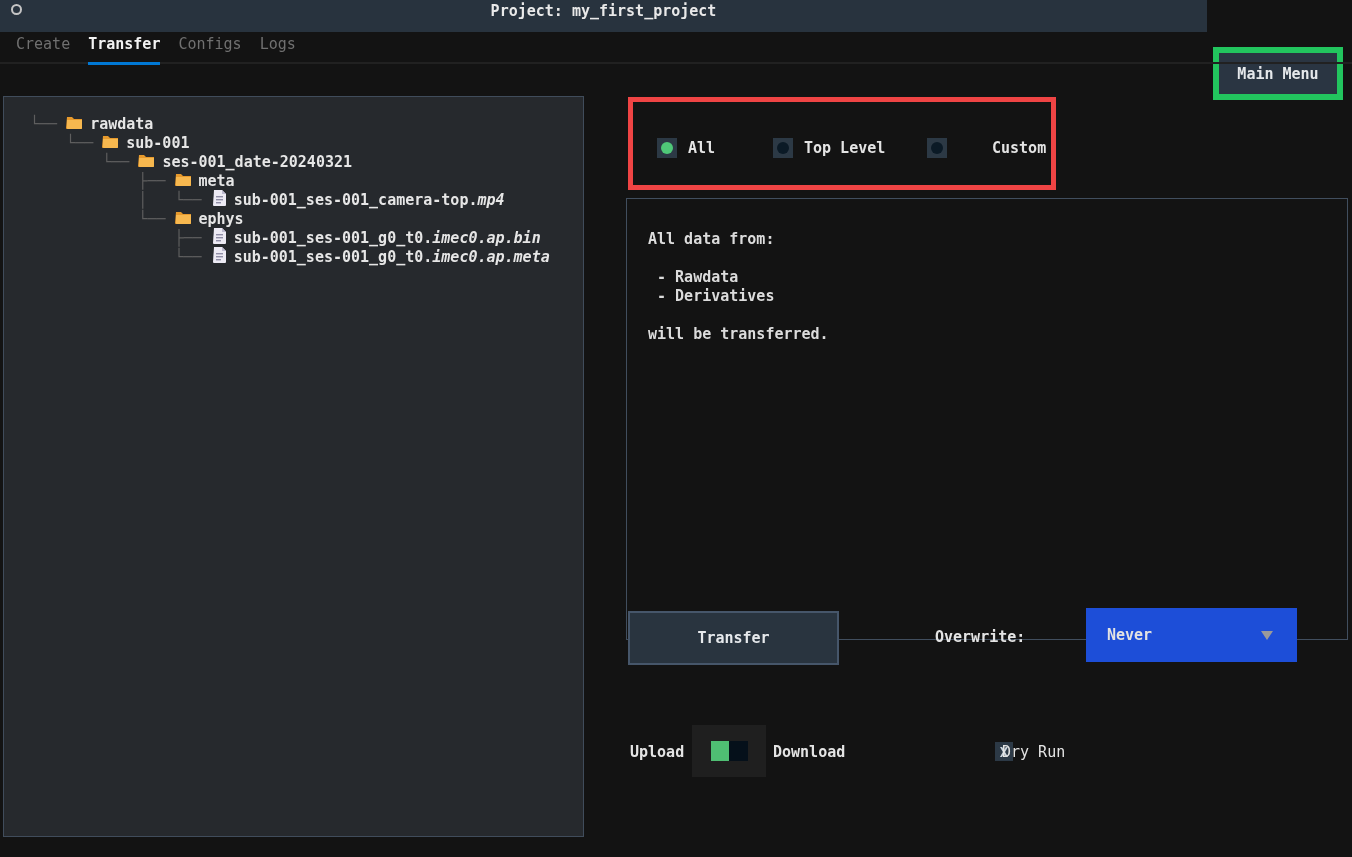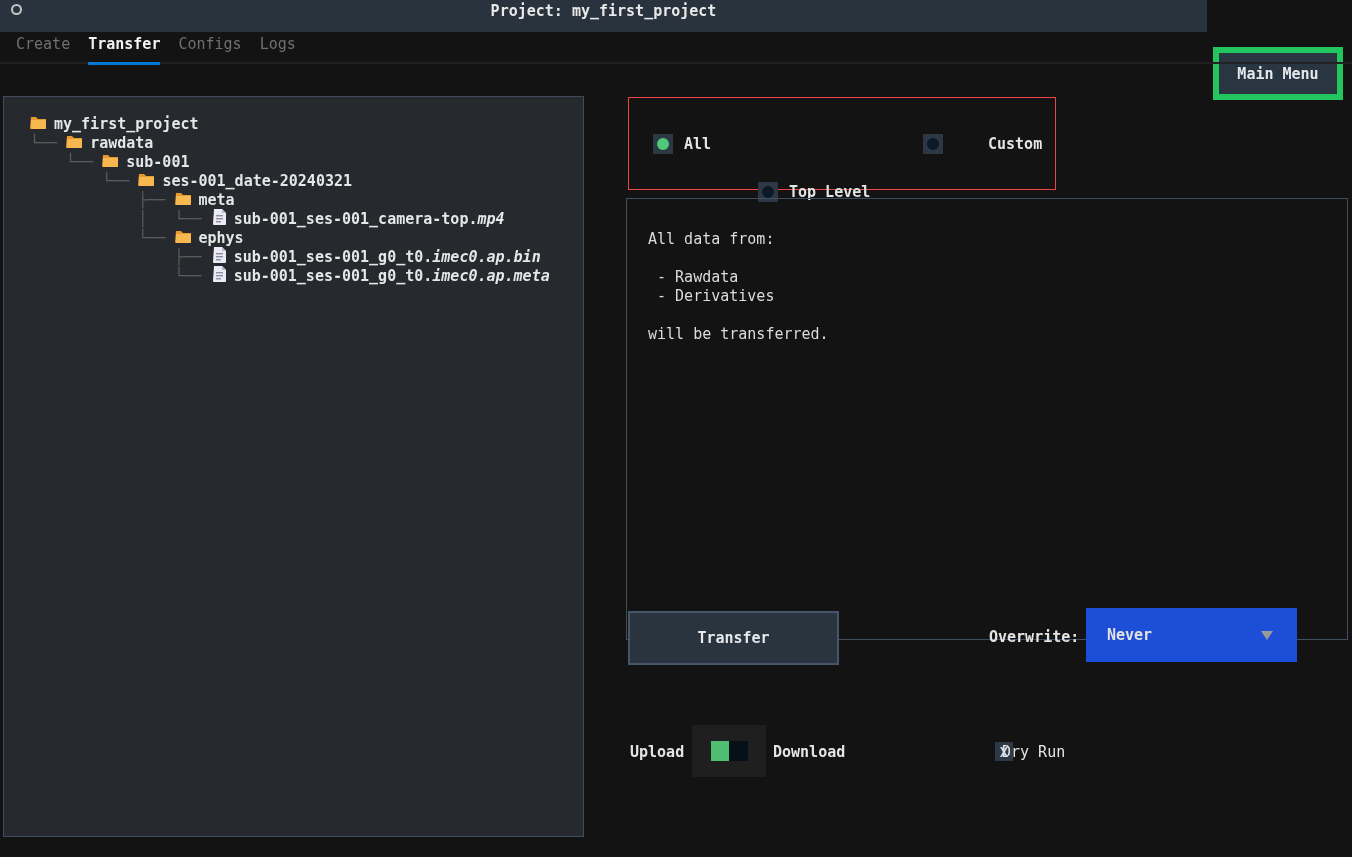--- a/index.html
+++ b/index.html
@@ -33,40 +33,40 @@
   .tree-row { height:19px; display:flex; align-items:center; white-space:pre;
     font-weight:bold; color:#e6e6e6; cursor:pointer; }
   .guide { font-weight:normal; color:#5e5e5e; white-space:pre; }
   .tree-icon { flex:0 0 auto; display:inline-block; }
   .tree-icon.folder { margin-right:7px; }
   .tree-icon.file { margin-left:2px; margin-right:8px; }
   .ext { font-style:italic; }
 
   
   .radio-panel { position:absolute; left:628px; top:97px; width:428px; height:93px;
-    border:1px solid #ef4444; }
+    border:5px solid #ef4444; }
   .radio-group { position:absolute; top:36px; display:flex; align-items:center; cursor:pointer; }
-  .radio-group.g0 { left:24px; } .radio-group.g1 { left:129px;margin-top:48px; } .radio-group.g2 { left:294px;gap:34px; }
+  .radio-group.g0 { left:24px; } .radio-group.g1 { left:140px; } .radio-group.g2 { left:294px;gap:34px; }
   .radio-box { width:20px; height:20px; background:#2c3945; display:flex;
     align-items:center; justify-content:center; }
   .radio-dot { width:12px; height:12px; border-radius:50%; background:#0b1a26; }
   .radio-group.selected .radio-dot { background:#4fc878; }
   .radio-label { margin-left:11px; font-weight:bold; }
 
   
   .info-panel { position:absolute; left:626px; top:198px; width:722px; height:442px;
-    border:1px solid #414e5e; }
+    border:1px solid #414e5e;font-weight:bold; }
   .info-text { position:absolute; left:21px; top:31px; line-height:19px;
     white-space:pre; color:#dcdcdc; }
 
   
   .transfer-btn { position:absolute; left:628px; top:611px; width:211px; height:54px;
     background:#29343f; border:2px solid #46566a; display:flex; align-items:center;
     justify-content:center; font-weight:bold; color:#e6e9ec; cursor:pointer; }
-  .overwrite-label { position:absolute; left:989px; top:628px; line-height:19px; font-weight:bold; }
+  .overwrite-label { position:absolute; left:935px; top:628px; line-height:19px; font-weight:bold; }
   .overwrite-select { position:absolute; left:1086px; top:608px; width:211px; height:54px;
     background:#1d4ed8; display:flex; align-items:center; cursor:pointer; }
   .overwrite-value { margin-left:21px; font-weight:bold; color:#e2e2e2; }
   .select-arrow { position:absolute; right:24px; top:23px; width:0; height:0;
     border-left:6px solid transparent; border-right:6px solid transparent;
     border-top:9px solid #9a9a9a; }
 
   
   .upload-label   { position:absolute; left:630px; top:743px; line-height:19px; font-weight:bold; }
   .download-label { position:absolute; left:773px; top:743px; line-height:19px; font-weight:bold; }
@@ -92,28 +92,20 @@
 <div class="tab-rule"></div>
 <div class="tabs">
   <div class="tab">Create</div>
   <div class="tab active">Transfer</div>
   <div class="tab">Configs</div>
   <div class="tab">Logs</div>
 </div>
 
 <div class="tree-panel">
 
-  <div class="tree-row">
-    <span class="guide"></span>
-    <span class="tree-icon folder"><svg width="17" height="14" viewBox="0 0 17 14">
-          <path d="M1 2 h5 l2 2 h8 v9 a1 1 0 0 1 -1 1 h-14 a1 1 0 0 1 -1 -1 z" fill="#e6992c"></path>
-          <path d="M1 5 h15 v8 a1 1 0 0 1 -1 1 h-13 a1 1 0 0 1 -1 -1 z" fill="#f7b84f"></path>
-        </svg></span>
-    <span>my_first_project</span><span class="ext"></span>
-  </div>
 
   <div class="tree-row">
     <span class="guide">└── </span>
     <span class="tree-icon folder"><svg width="17" height="14" viewBox="0 0 17 14">
           <path d="M1 2 h5 l2 2 h8 v9 a1 1 0 0 1 -1 1 h-14 a1 1 0 0 1 -1 -1 z" fill="#e6992c"></path>
           <path d="M1 5 h15 v8 a1 1 0 0 1 -1 1 h-13 a1 1 0 0 1 -1 -1 z" fill="#f7b84f"></path>
         </svg></span>
     <span>rawdata</span><span class="ext"></span>
   </div>
 

